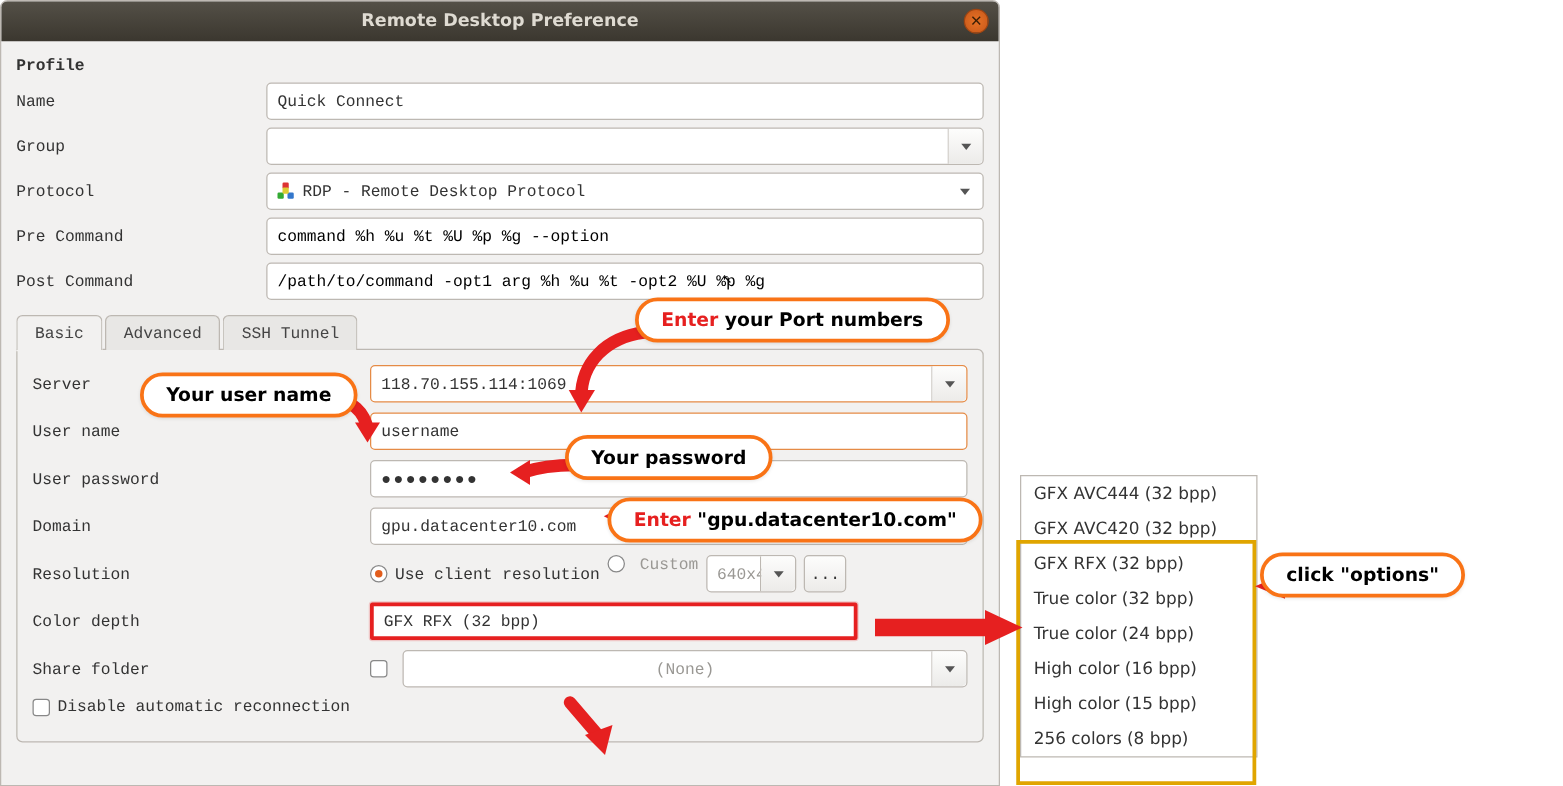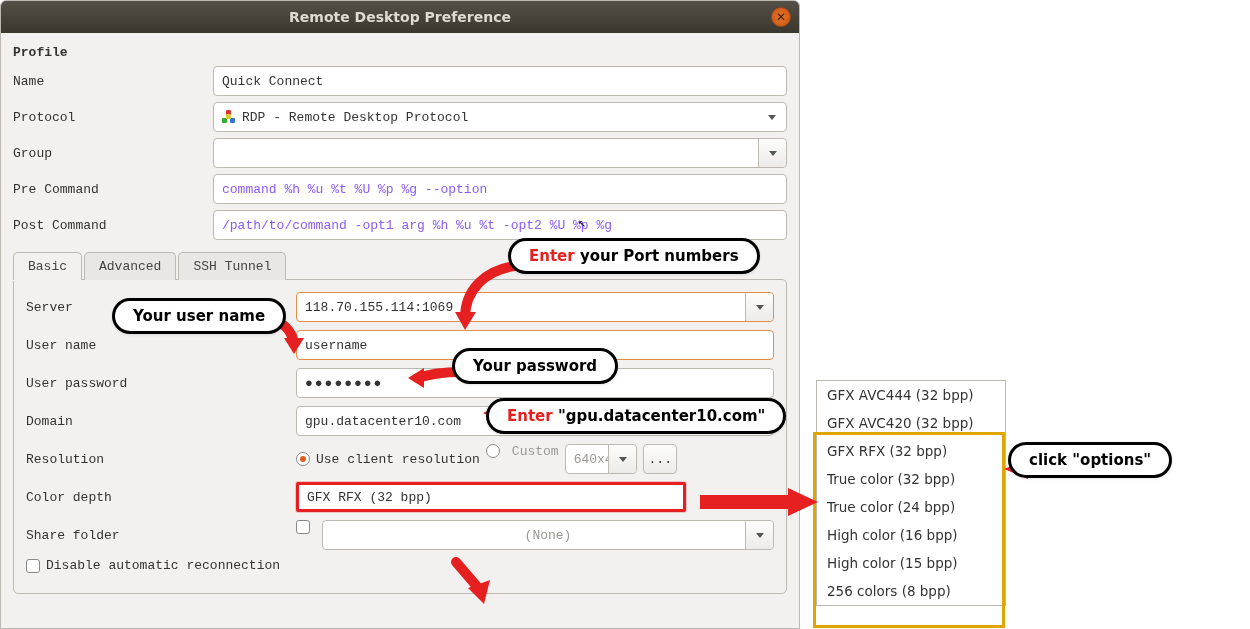--- a/index.html
+++ b/index.html
@@ -45,21 +45,21 @@
   .form-row > .field { flex:1; }
   .txt, .combo, .select {
     width:100%; height:30px;
     background:#fff; border:1px solid #bdb8b2;
     border-radius:4px;
     padding: 0 8px;
     font-size:13px;
     display:flex; align-items:center;
     color:#333;
   }
-  .txt.placeholder { color:#8b5cf6; }
+  .txt.placeholder { color:#000000; }
   .combo { position:relative; }
   .combo .dd-btn {
     position:absolute; right:0; top:0; height:100%; width:28px;
     border-left:1px solid #bdb8b2;
     background:linear-gradient(#fdfdfc,#ecebe9);
     border-radius:0 4px 4px 0;
     display:flex;align-items:center;justify-content:center;
     cursor:pointer;
   }
   .tri { width:0;height:0;border-left:4px solid transparent;border-right:4px solid transparent;border-top:5px solid #555;}
@@ -86,21 +86,21 @@
     position:relative;
   }
   .tab.active { background:#f2f1f0; z-index:2; box-shadow:0 1px 0 #f2f1f0; }
   .tab.inactive { background:#e8e7e5; }
   .tab-pane {
     border:1px solid #bdb8b2; border-radius:0 5px 5px 5px;
     background:#f2f1f0; padding:12px; margin-top:-1px;
   }
   .grid-row { display:flex; align-items:center; margin-bottom:8px; }
   .grid-row .glabel { width:270px; color:#333; }
-  .grid-row .gfield { flex:1; display:flex; align-items:flex-start; gap:6px; }
+  .grid-row .gfield { flex:1; display:flex; align-items:center; gap:6px; }
   .orange-border { border:1px solid #e58b46 !important; }
   .radio {
     width:14px;height:14px;border-radius:50%;
     border:1.5px solid #888;display:inline-flex;
     align-items:center;justify-content:center;margin-right:6px;
     background:#fff;flex:0 0 auto;
   }
   .radio.checked::after{content:"";width:6px;height:6px;border-radius:50%;background:#e25d1c;}
   .checkbox {
     width:14px;height:14px;border:1.5px solid #888;border-radius:3px;
@@ -118,21 +118,21 @@
   .btn-row {
     padding:8px 12px 0 12px;
     display:flex; gap:8px; align-items:center;
     justify-content:flex-start;
   }
 
   
   .callout {
     position:absolute;
     background:#fff;
-    border:3px solid #000000;
+    border:3px solid #f97316;
     border-radius:24px;
     padding:6px 18px;
     color:#000;
     font-weight:bold;
     font-size:15px;
     white-space:nowrap;
     z-index:20;
     box-shadow:0 1px 3px rgba(0,0,0,.1);
   }
   .callout .em { color:#e62020; }
@@ -171,20 +171,32 @@
     </div>
   </div>
 
   <div class="content">
     <div class="section-header">Profile</div>
 
     <div class="form-row">
       <div class="label">Name</div>
       <div class="field">
         <div class="txt">Quick Connect</div>
+      </div>
+    </div>
+
+    <div class="form-row">
+      <div class="label">Group</div>
+      <div class="field">
+        <div class="combo">
+          <span></span>
+          <div class="dd-btn">
+              <span class="tri"></span>
+            </div>
+        </div>
       </div>
     </div>
 
     <div class="form-row">
       <div class="label">Protocol</div>
       <div class="field">
         <div class="combo" style="padding-right:30px;">
           <span class="proto-icon">
               <span class="r"></span>
               <span class="g"></span>
@@ -193,32 +205,20 @@
             </span>
           <span>RDP - Remote Desktop Protocol</span>
           <div class="dd-btn" style="border-left:none;background:none;">
               <span class="tri"></span>
             </div>
         </div>
       </div>
     </div>
 
     <div class="form-row">
-      <div class="label">Group</div>
-      <div class="field">
-        <div class="combo">
-          <span></span>
-          <div class="dd-btn">
-              <span class="tri"></span>
-            </div>
-        </div>
-      </div>
-    </div>
-
-    <div class="form-row">
       <div class="label">Pre Command</div>
       <div class="field">
         <div class="txt placeholder">command %h %u %t %U %p %g --option</div>
       </div>
     </div>
 
     <div class="form-row" style="position:relative;">
       <div class="label">Post Command</div>
       <div class="field" style="position:relative;">
         <div class="txt placeholder">/path/to/command -opt1 arg %h %u %t -opt2 %U %p %g</div>

